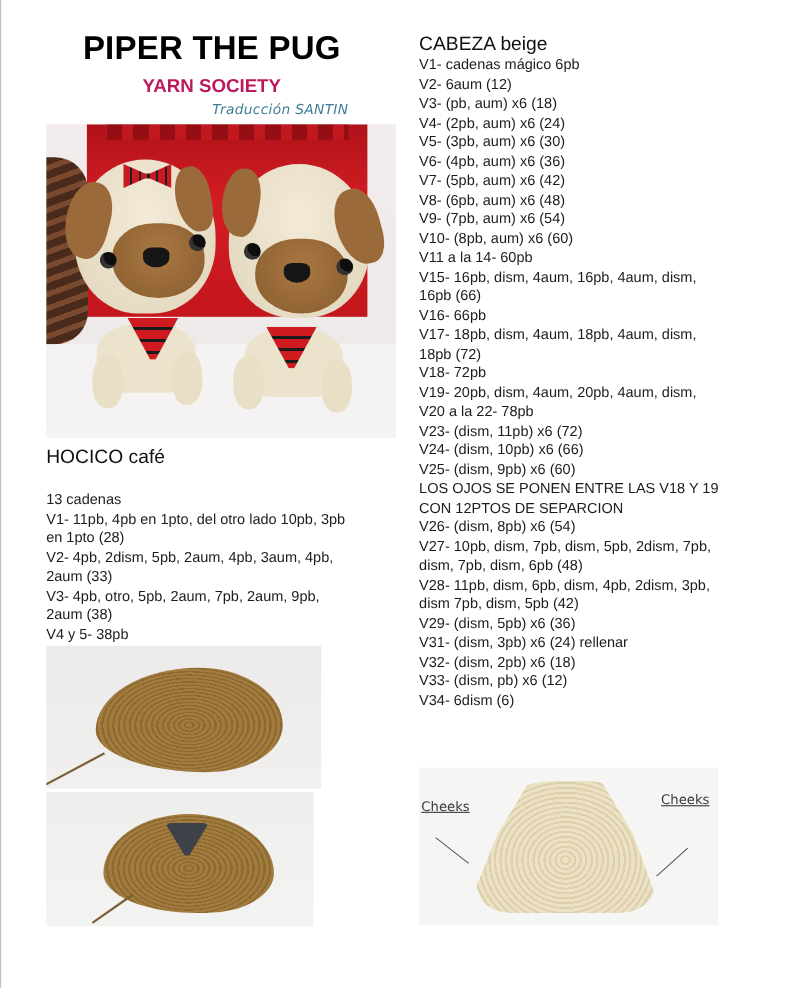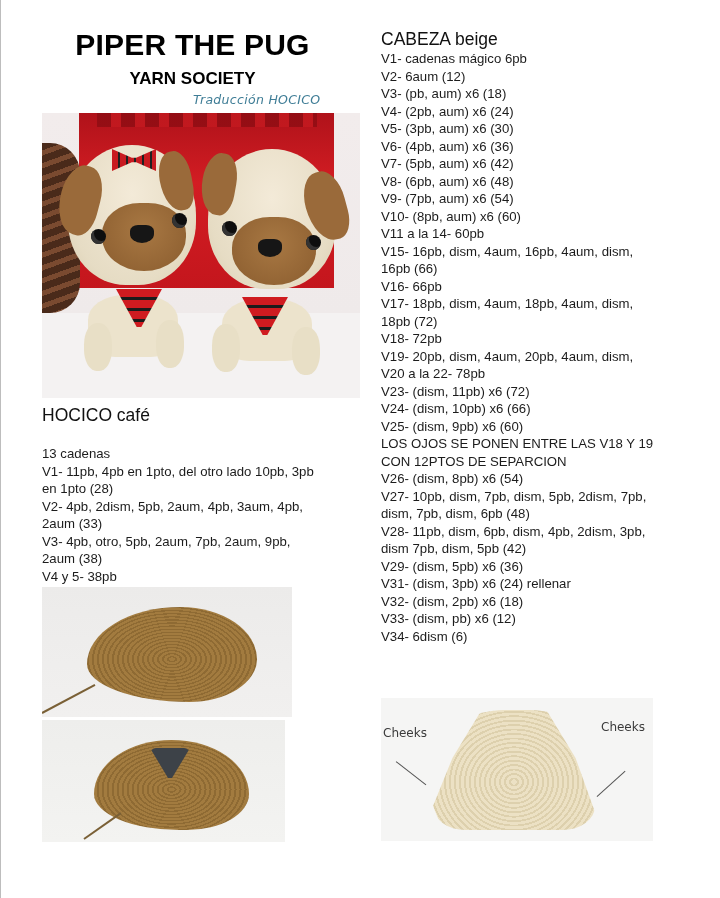--- a/index.html
+++ b/index.html
@@ -1,19 +1,19 @@
 <!DOCTYPE html>
 <html><head>
 <meta charset="utf-8">
 <style>
   html, body { margin:0; padding:0; background:#ffffff; }
   body { width:720px; height:898px; position:relative; overflow:hidden; font-family:"Liberation Sans", sans-serif; color:#1a1a1a; }
   .page-edge { position:absolute; left:0; top:0; width:1px; height:898px; background:#bdbdbd; }
   .title { position:absolute; left:40px; top:28px; width:305px; text-align:center; font-weight:bold; font-size:30px; letter-spacing:0.2px; color:#000000; }
-  .subtitle { position:absolute; left:40px; top:69px; width:305px; text-align:center; font-weight:bold; font-size:17px; color:#000000; }
+  .subtitle { position:absolute; left:40px; top:69px; width:305px; text-align:center; font-weight:bold; font-size:17px; color:#be185d; }
   .translator { position:absolute; left:193px; top:92px; font-family:"DejaVu Sans", sans-serif; font-style:italic; font-size:12.5px; color:#3f7d96; letter-spacing:0.3px; }
 
   .photo { position:absolute; overflow:hidden; }
   .photo-pugs { left:42px; top:113px; width:318px; height:285px; background:linear-gradient(180deg,#f2ecec 0%,#efeaea 70%,#f6f4f4 100%); }
   .red-box { position:absolute; left:37px; top:0; width:255px; height:175px; background:linear-gradient(180deg,#b0121a,#d31d23 40%,#c4161d); }
   .red-box-letters { position:absolute; left:55px; top:0; width:220px; height:14px; background:repeating-linear-gradient(90deg,#8a0c12 0 14px,#c51a20 14px 24px); opacity:0.75; }
   .pinecone { position:absolute; left:0; top:30px; width:38px; height:170px; background:repeating-linear-gradient(160deg,#4a2a1a 0 7px,#7a4a30 7px 12px); border-radius:0 30px 30px 0; }
   .floor { position:absolute; left:0; top:200px; width:318px; height:85px; background:#f4f2f2; }
   .pug { position:absolute; }
   .pug .head { position:absolute; width:128px; height:140px; background:radial-gradient(ellipse at 50% 35%,#f3ead8 0%,#e6dcc4 70%,#d9cdb0 100%); border-radius:50% 50% 45% 45%; }
@@ -31,31 +31,31 @@
   .lines div { white-space:nowrap; }
 
   .photo-snout1 { left:42px; top:587px; width:250px; height:130px; background:linear-gradient(180deg,#ecebea,#f1f0ef); }
   .photo-snout2 { left:42px; top:720px; width:243px; height:122px; background:linear-gradient(180deg,#eeeeec,#f3f3f1); }
   .snout-shape { position:absolute; background:repeating-radial-gradient(ellipse at 50% 55%,#a27b3f 0 3px,#8e6a33 3px 5px); }
   .snout-tail { position:absolute; height:2px; background:#7a6036; transform-origin:left center; }
   .snout-nose { position:absolute; width:40px; height:30px; background:#3d4248; clip-path:polygon(0 0,100% 0,55% 100%,45% 100%); border-radius:6px; }
 
   .photo-head { left:381px; top:698px; width:272px; height:143px; background:#f5f5f4; }
   .head-shape { position:absolute; left:52px; top:12px; width:162px; height:120px; background:repeating-radial-gradient(ellipse at 50% 60%,#ece1c4 0 3px,#ddd0ad 3px 5px); border-radius:45% 40% 20% 20%; clip-path:polygon(30% 0,70% 0,88% 40%,100% 85%,94% 100%,6% 100%,0 80%,12% 40%); }
-  .cheeks-label { position:absolute; font-family:"DejaVu Sans", sans-serif; font-size:12px; color:#3a3a3a; }
+  .cheeks-label { position:absolute; font-family:"DejaVu Sans", sans-serif; font-size:12px; color:#3a3a3a;text-decoration:underline; }
   .arrow { position:absolute; height:1.2px; background:#555; transform-origin:left center; }
 </style>
 </head>
 <body>
 
 <div class="page-edge"></div>
 
 <div class="title">PIPER THE PUG</div>
 <div class="subtitle">YARN SOCIETY</div>
-<div class="translator">Traducción HOCICO</div>
+<div class="translator">Traducción SANTIN</div>
 
 <div class="photo photo-pugs">
   <div class="red-box"></div>
   <div class="red-box-letters"></div>
   <div class="pinecone"></div>
   <div class="floor"></div>
 
   <div class="pug" style="left:18px;top:32px;">
     <div class="body" style="left:28px;top:150px;"></div>
     <div class="leg" style="left:24px;top:178px;"></div>

